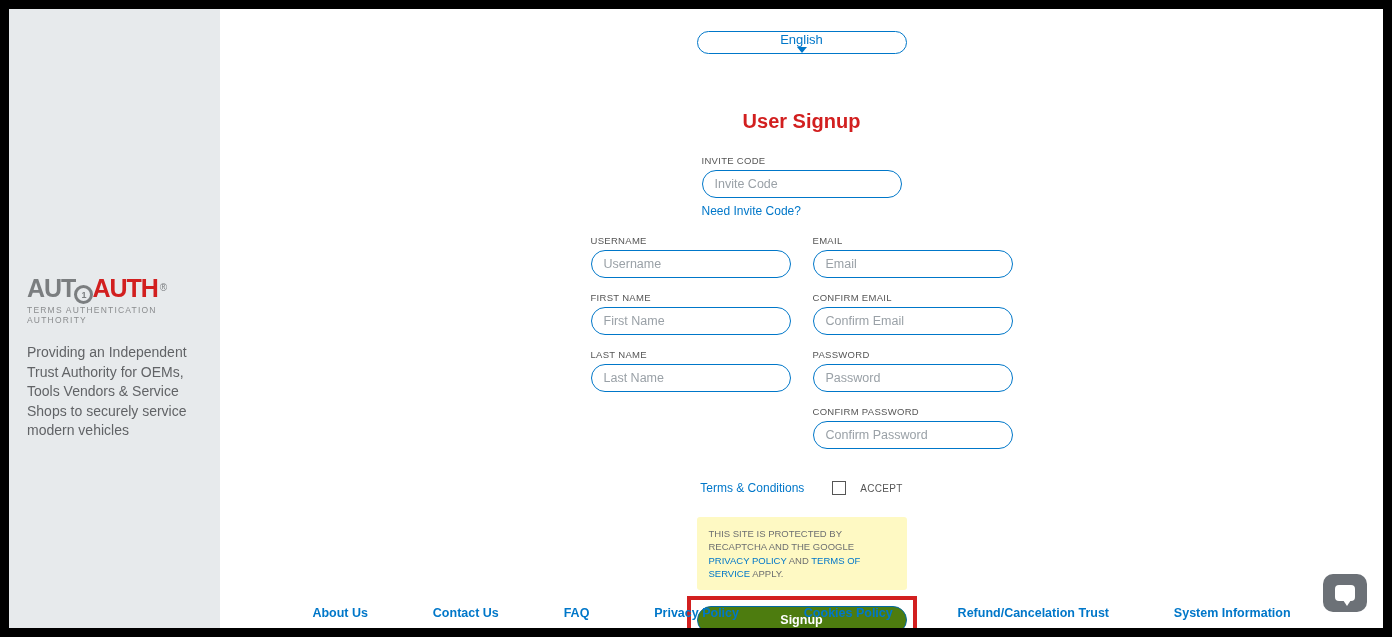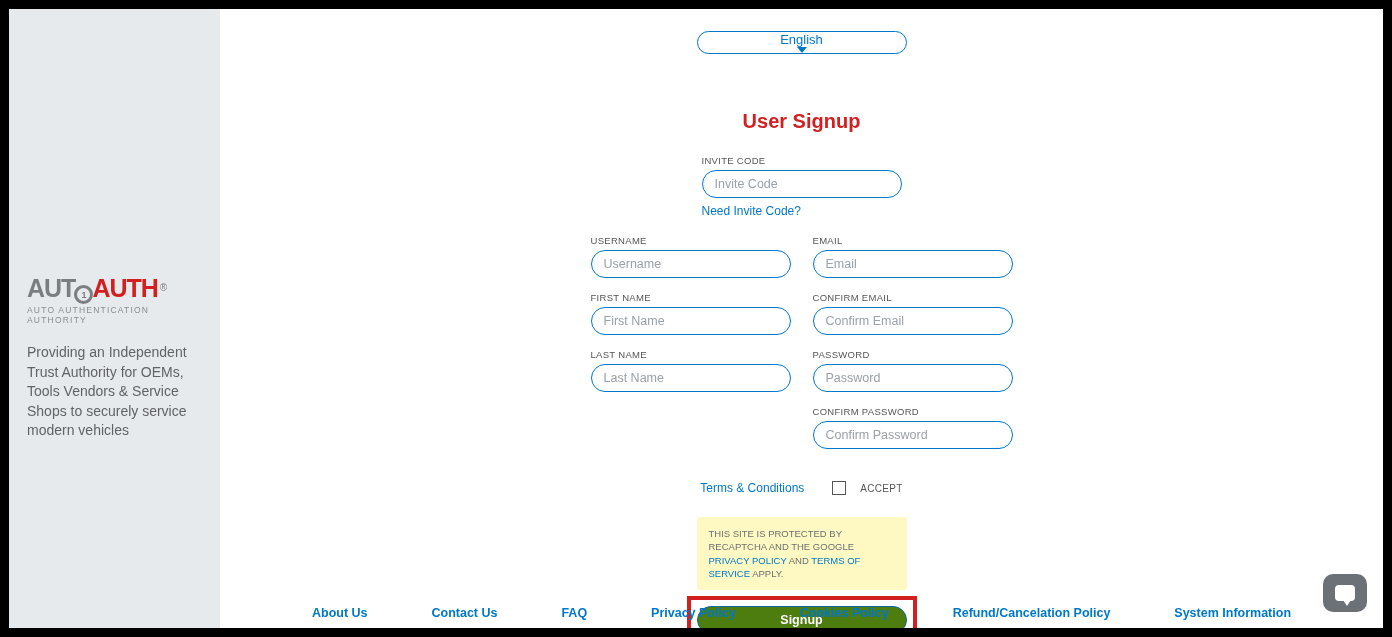--- a/index.html
+++ b/index.html
@@ -81,21 +81,21 @@
   <div class="app">
 
     <aside class="sidebar">
       <div class="logo">
         <div class="logo-line">
           <span class="logo-auto">AUT</span>
           <span class="logo-o">1</span>
           <span class="logo-auth">AUTH</span>
           <span class="logo-reg">®</span>
         </div>
-        <div class="logo-sub">AUTO AUTHENTICATION AUTHORITY</div>
+        <div class="logo-sub">TERMS AUTHENTICATION AUTHORITY</div>
       </div>
       <p class="tagline">Providing an Independent Trust Authority for OEMs, Tools Vendors &amp; Service Shops to securely service modern vehicles</p>
     </aside>
 
     <main class="main">
 
       <div class="lang-select">
         <span>English</span>
         <span class="caret-down"></span>
       </div>
@@ -164,21 +164,21 @@
       <div class="signup-wrap">
         <button class="signup-btn">Signup</button>
       </div>
 
       <nav class="footer">
         <a>About Us</a>
         <a>Contact Us</a>
         <a>FAQ</a>
         <a>Privacy Policy</a>
         <a>Cookies Policy</a>
-        <a>Refund/Cancelation Policy</a>
+        <a>Refund/Cancelation Trust</a>
         <a>System Information</a>
       </nav>
 
       <div class="chat-btn">
         <span class="chat-icon"></span>
       </div>
 
     </main>
   </div>
 </div>

